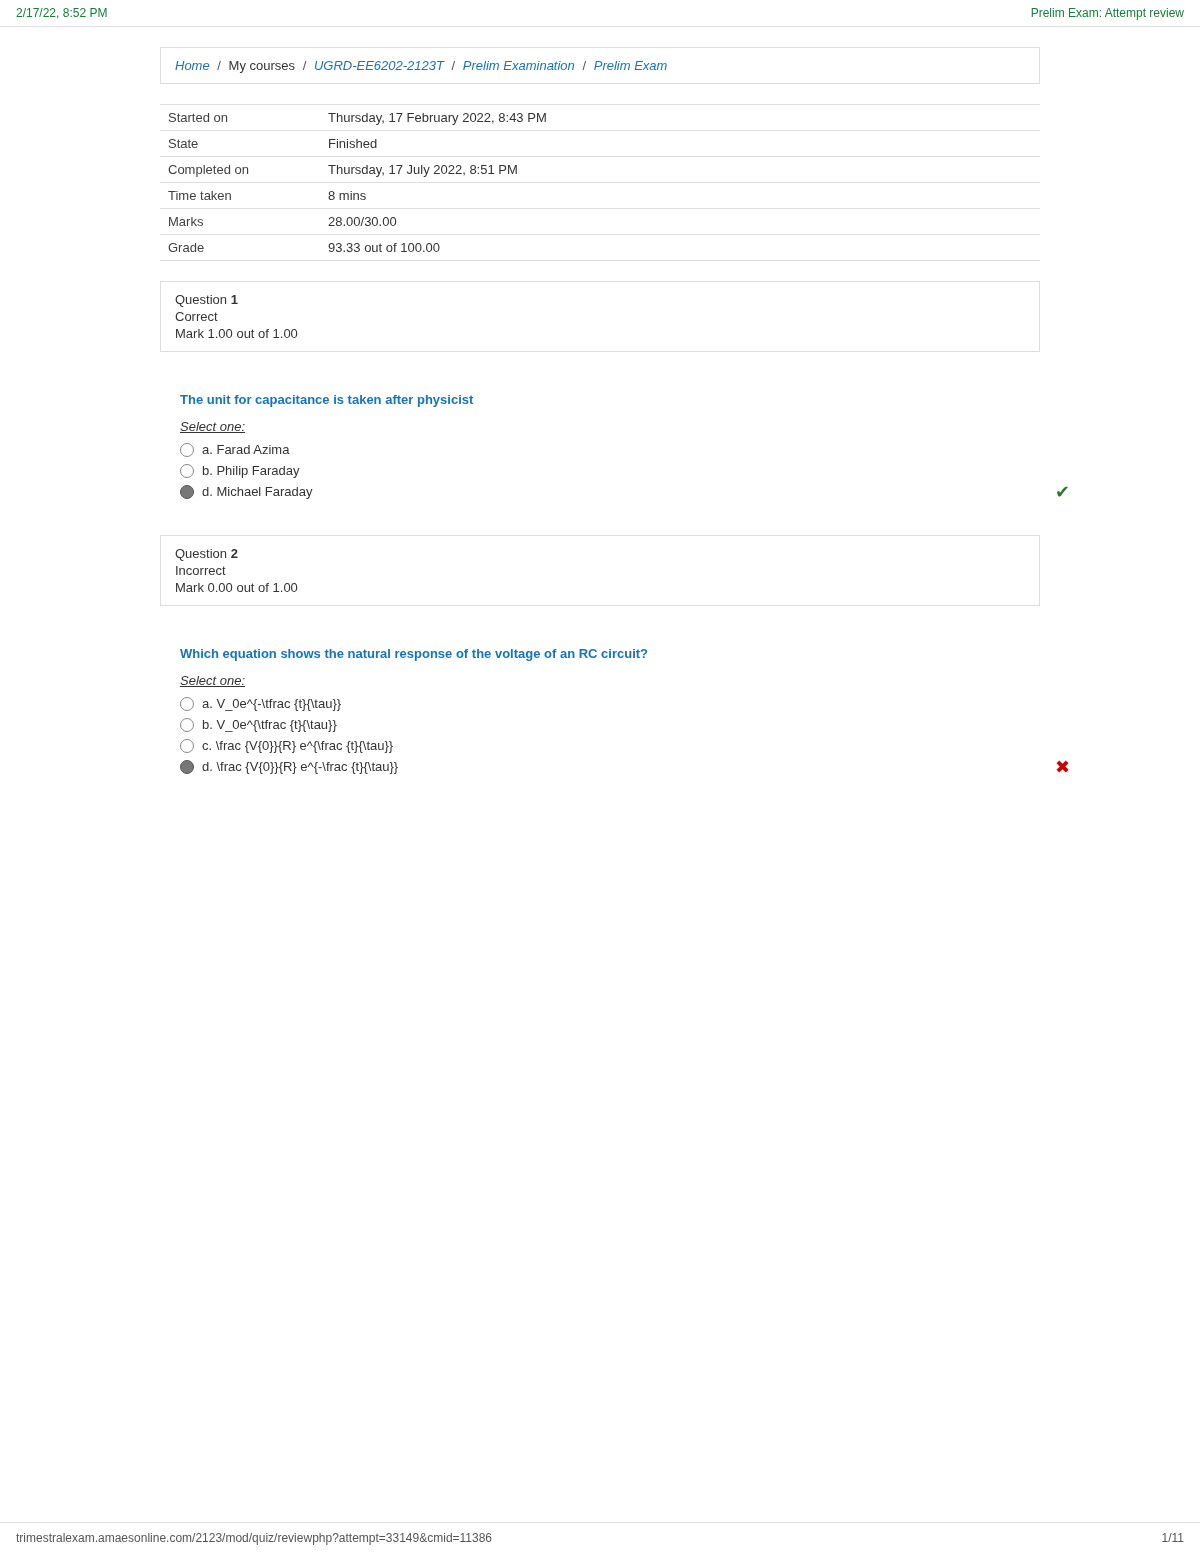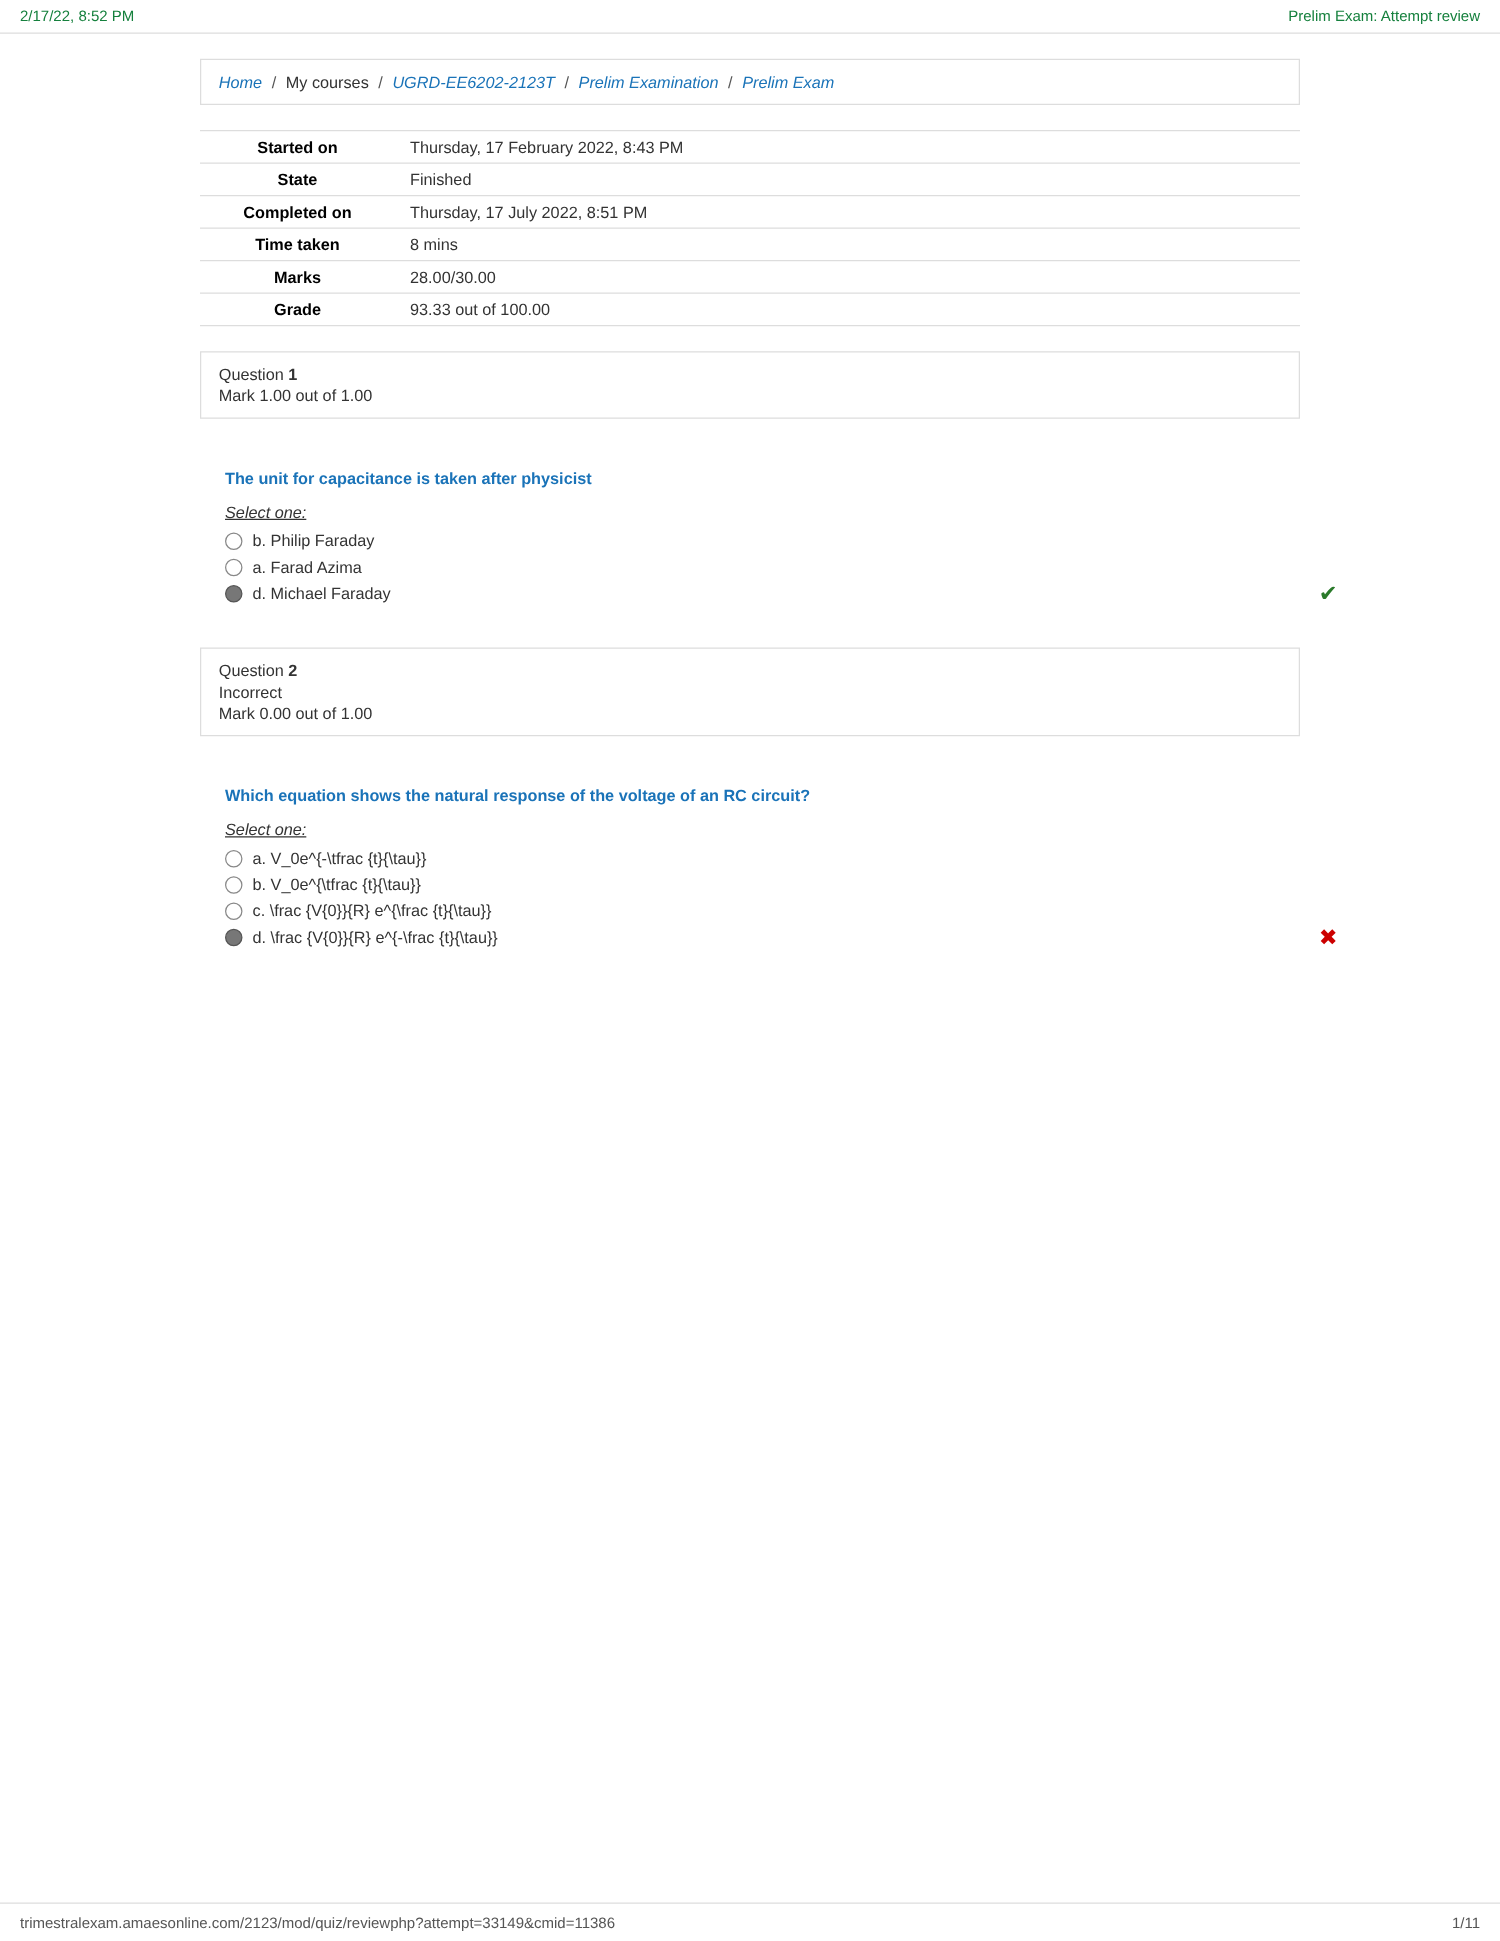--- a/index.html
+++ b/index.html
@@ -52,25 +52,25 @@
       font-size: 13px;
     }
     .info-table tr td {
       padding: 5px 8px;
       border-top: 1px solid #ddd;
     }
     .info-table tr:last-child td {
       border-bottom: 1px solid #ddd;
     }
     .info-table .label {
-      text-align: center;
-      font-weight: bold;
+      text-align: left;
+      font-weight: normal;
       width: 160px;
       padding-right: 12px;
-      color: #000000;
+      color: #404040;
     }
 
     
     .question-block {
       border: 1px solid #ddd;
       padding: 10px 14px;
       margin-bottom: 14px;
       font-size: 13px;
       background: #fff;
     }
@@ -214,34 +214,35 @@
     <td class="value">93.33 out of 100.00</td>
   </tr>
       </tbody>
   </table>
 
   <div id="questions-container">
       <div class="question-block">
     <div class="question-header">
       <span class="q-label">Question </span><span class="q-num">1</span>
     </div>
+    <div class="question-status">Correct</div>
     <div class="question-mark">Mark 1.00 out of 1.00</div>
   </div>
       <div style="height: 10px;"></div>
       <div class="question-body question-wrapper">
         <div class="question-text">The unit for capacitance is taken after physicist</div>
         <div class="select-label">Select one:</div>
         <ul class="options-list">
           <li>
             <span class="option-radio"></span>
+            <span class="option-text">a. Farad Azima</span>
+          </li>
+          <li>
+            <span class="option-radio"></span>
             <span class="option-text">b. Philip Faraday</span>
-          </li>
-          <li>
-            <span class="option-radio"></span>
-            <span class="option-text">a. Farad Azima</span>
           </li>
           <li>
             <span class="option-radio selected"></span>
             <span class="option-text">d. Michael Faraday</span>
             <span class="answer-icon correct">✔</span>
           </li>
         </ul>
       </div>
       <div style="height: 20px;"></div>
       <div class="question-block">

